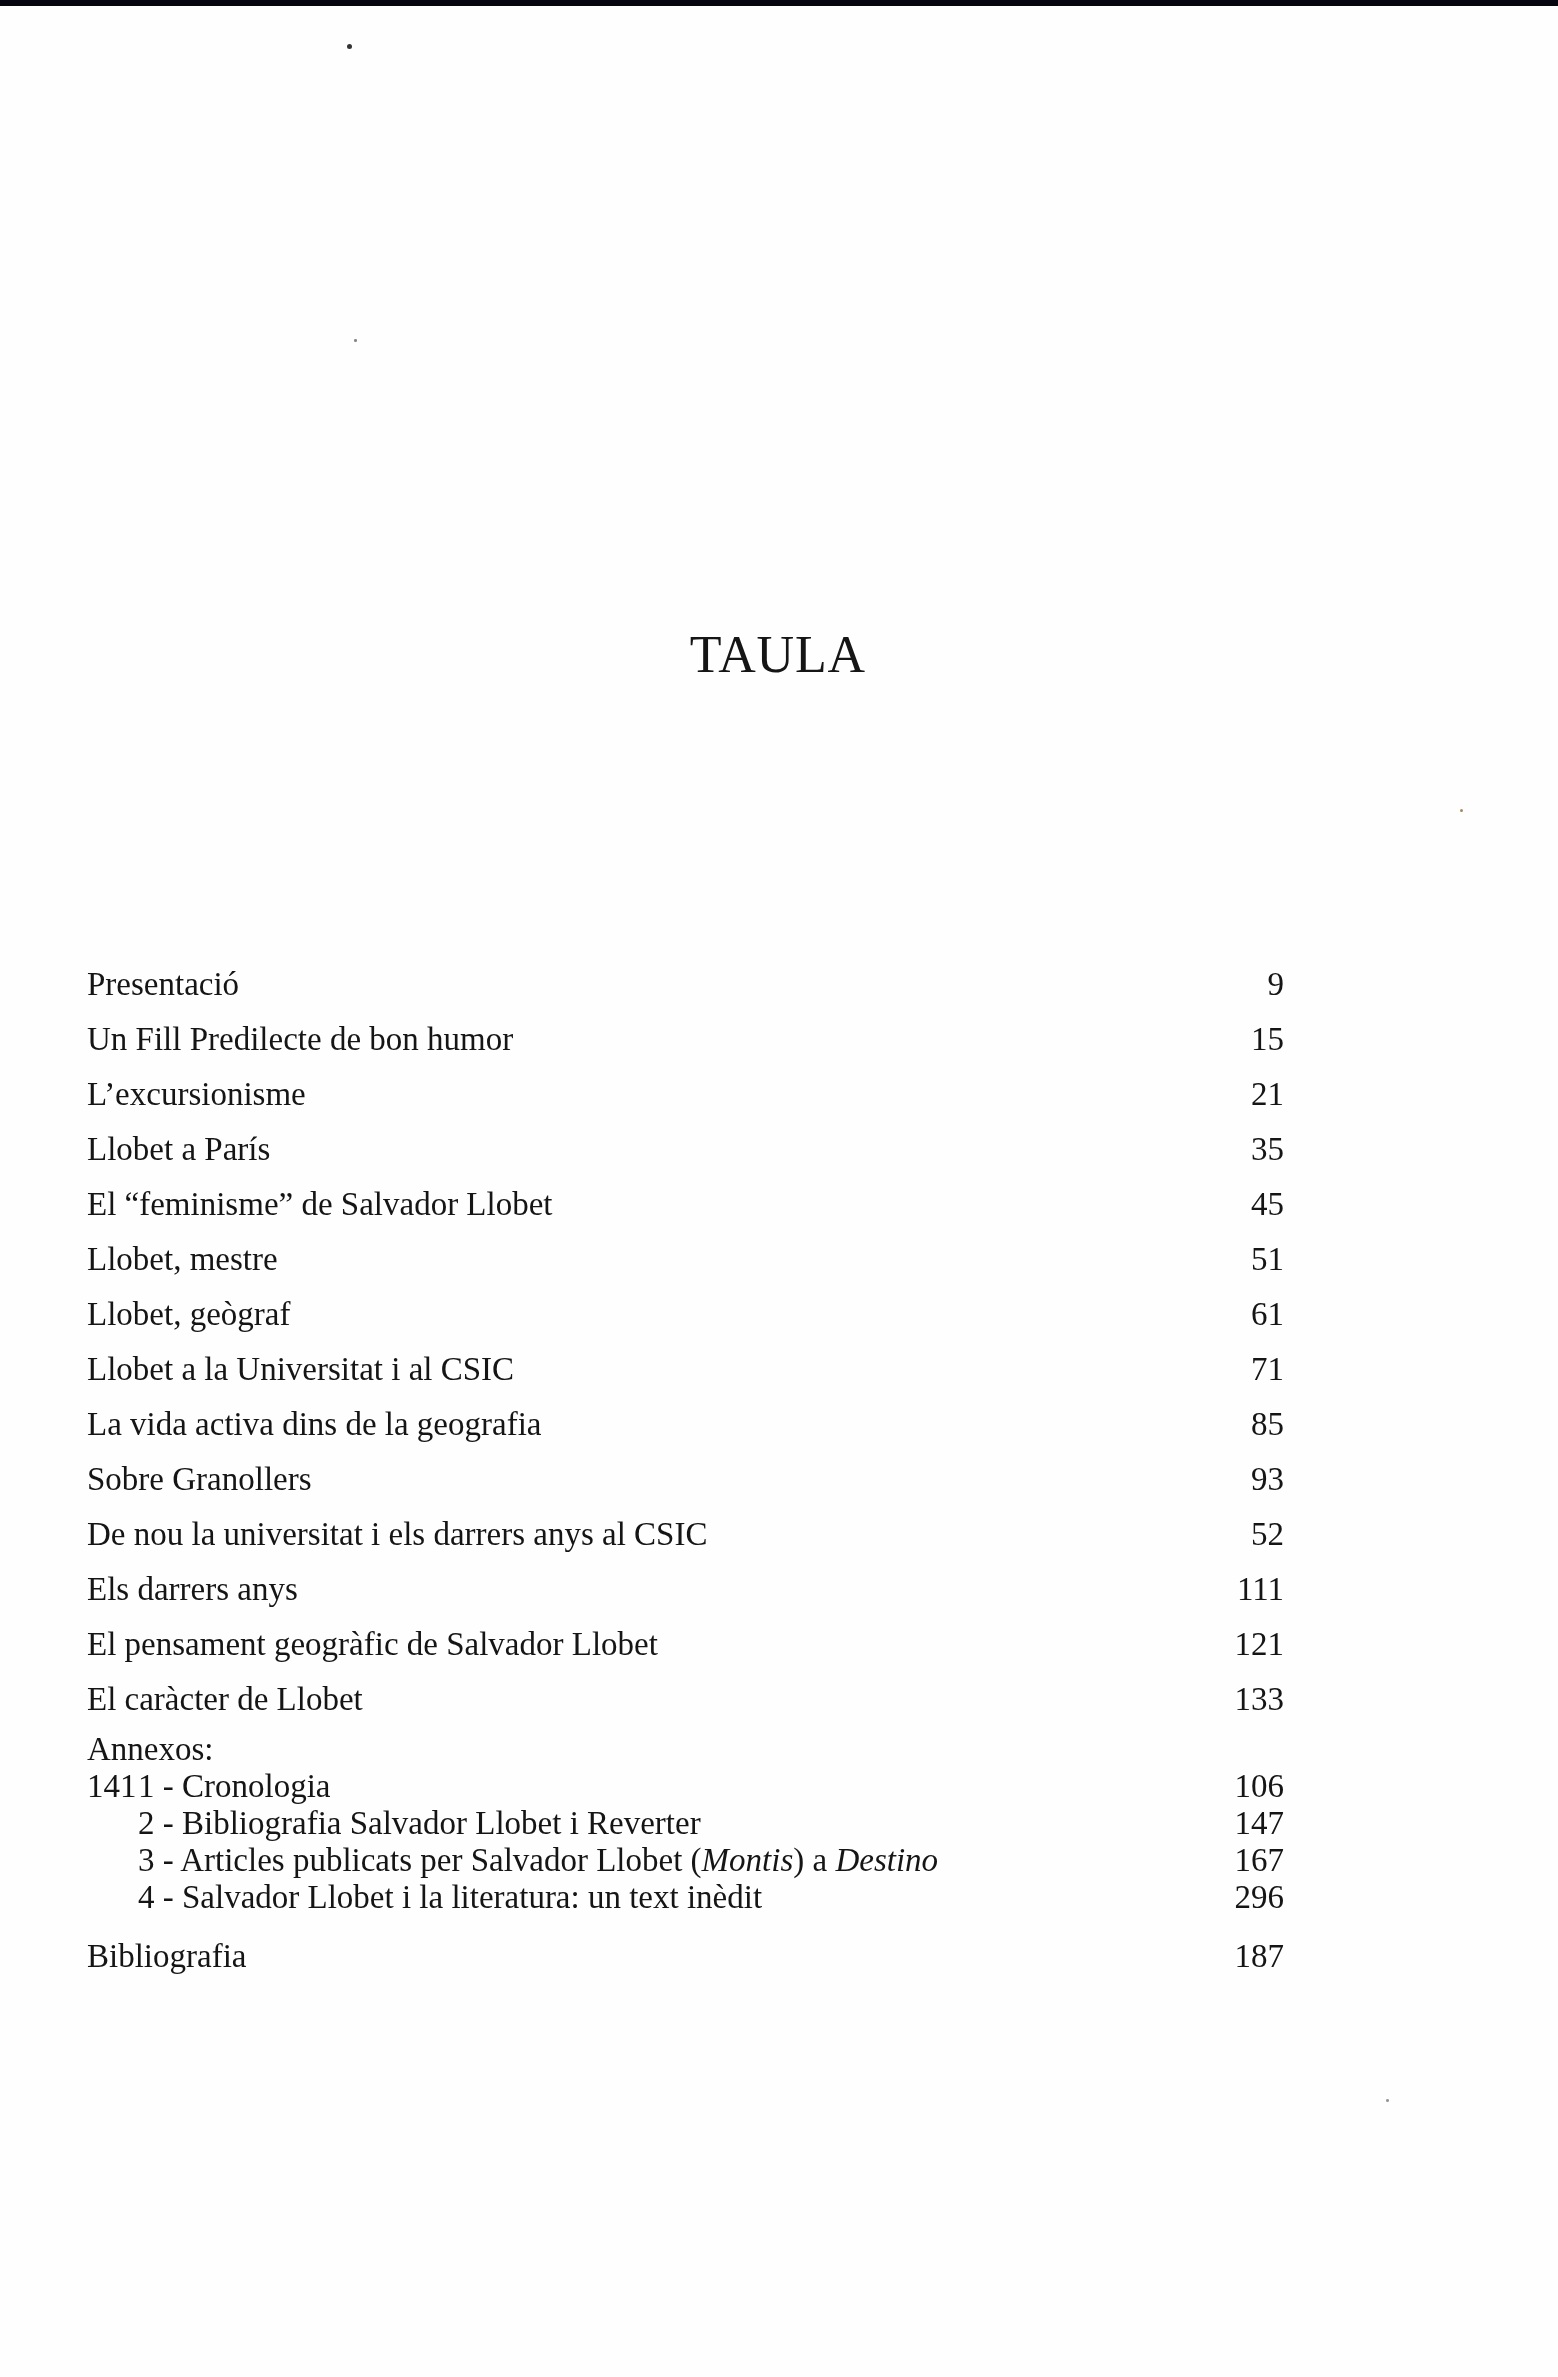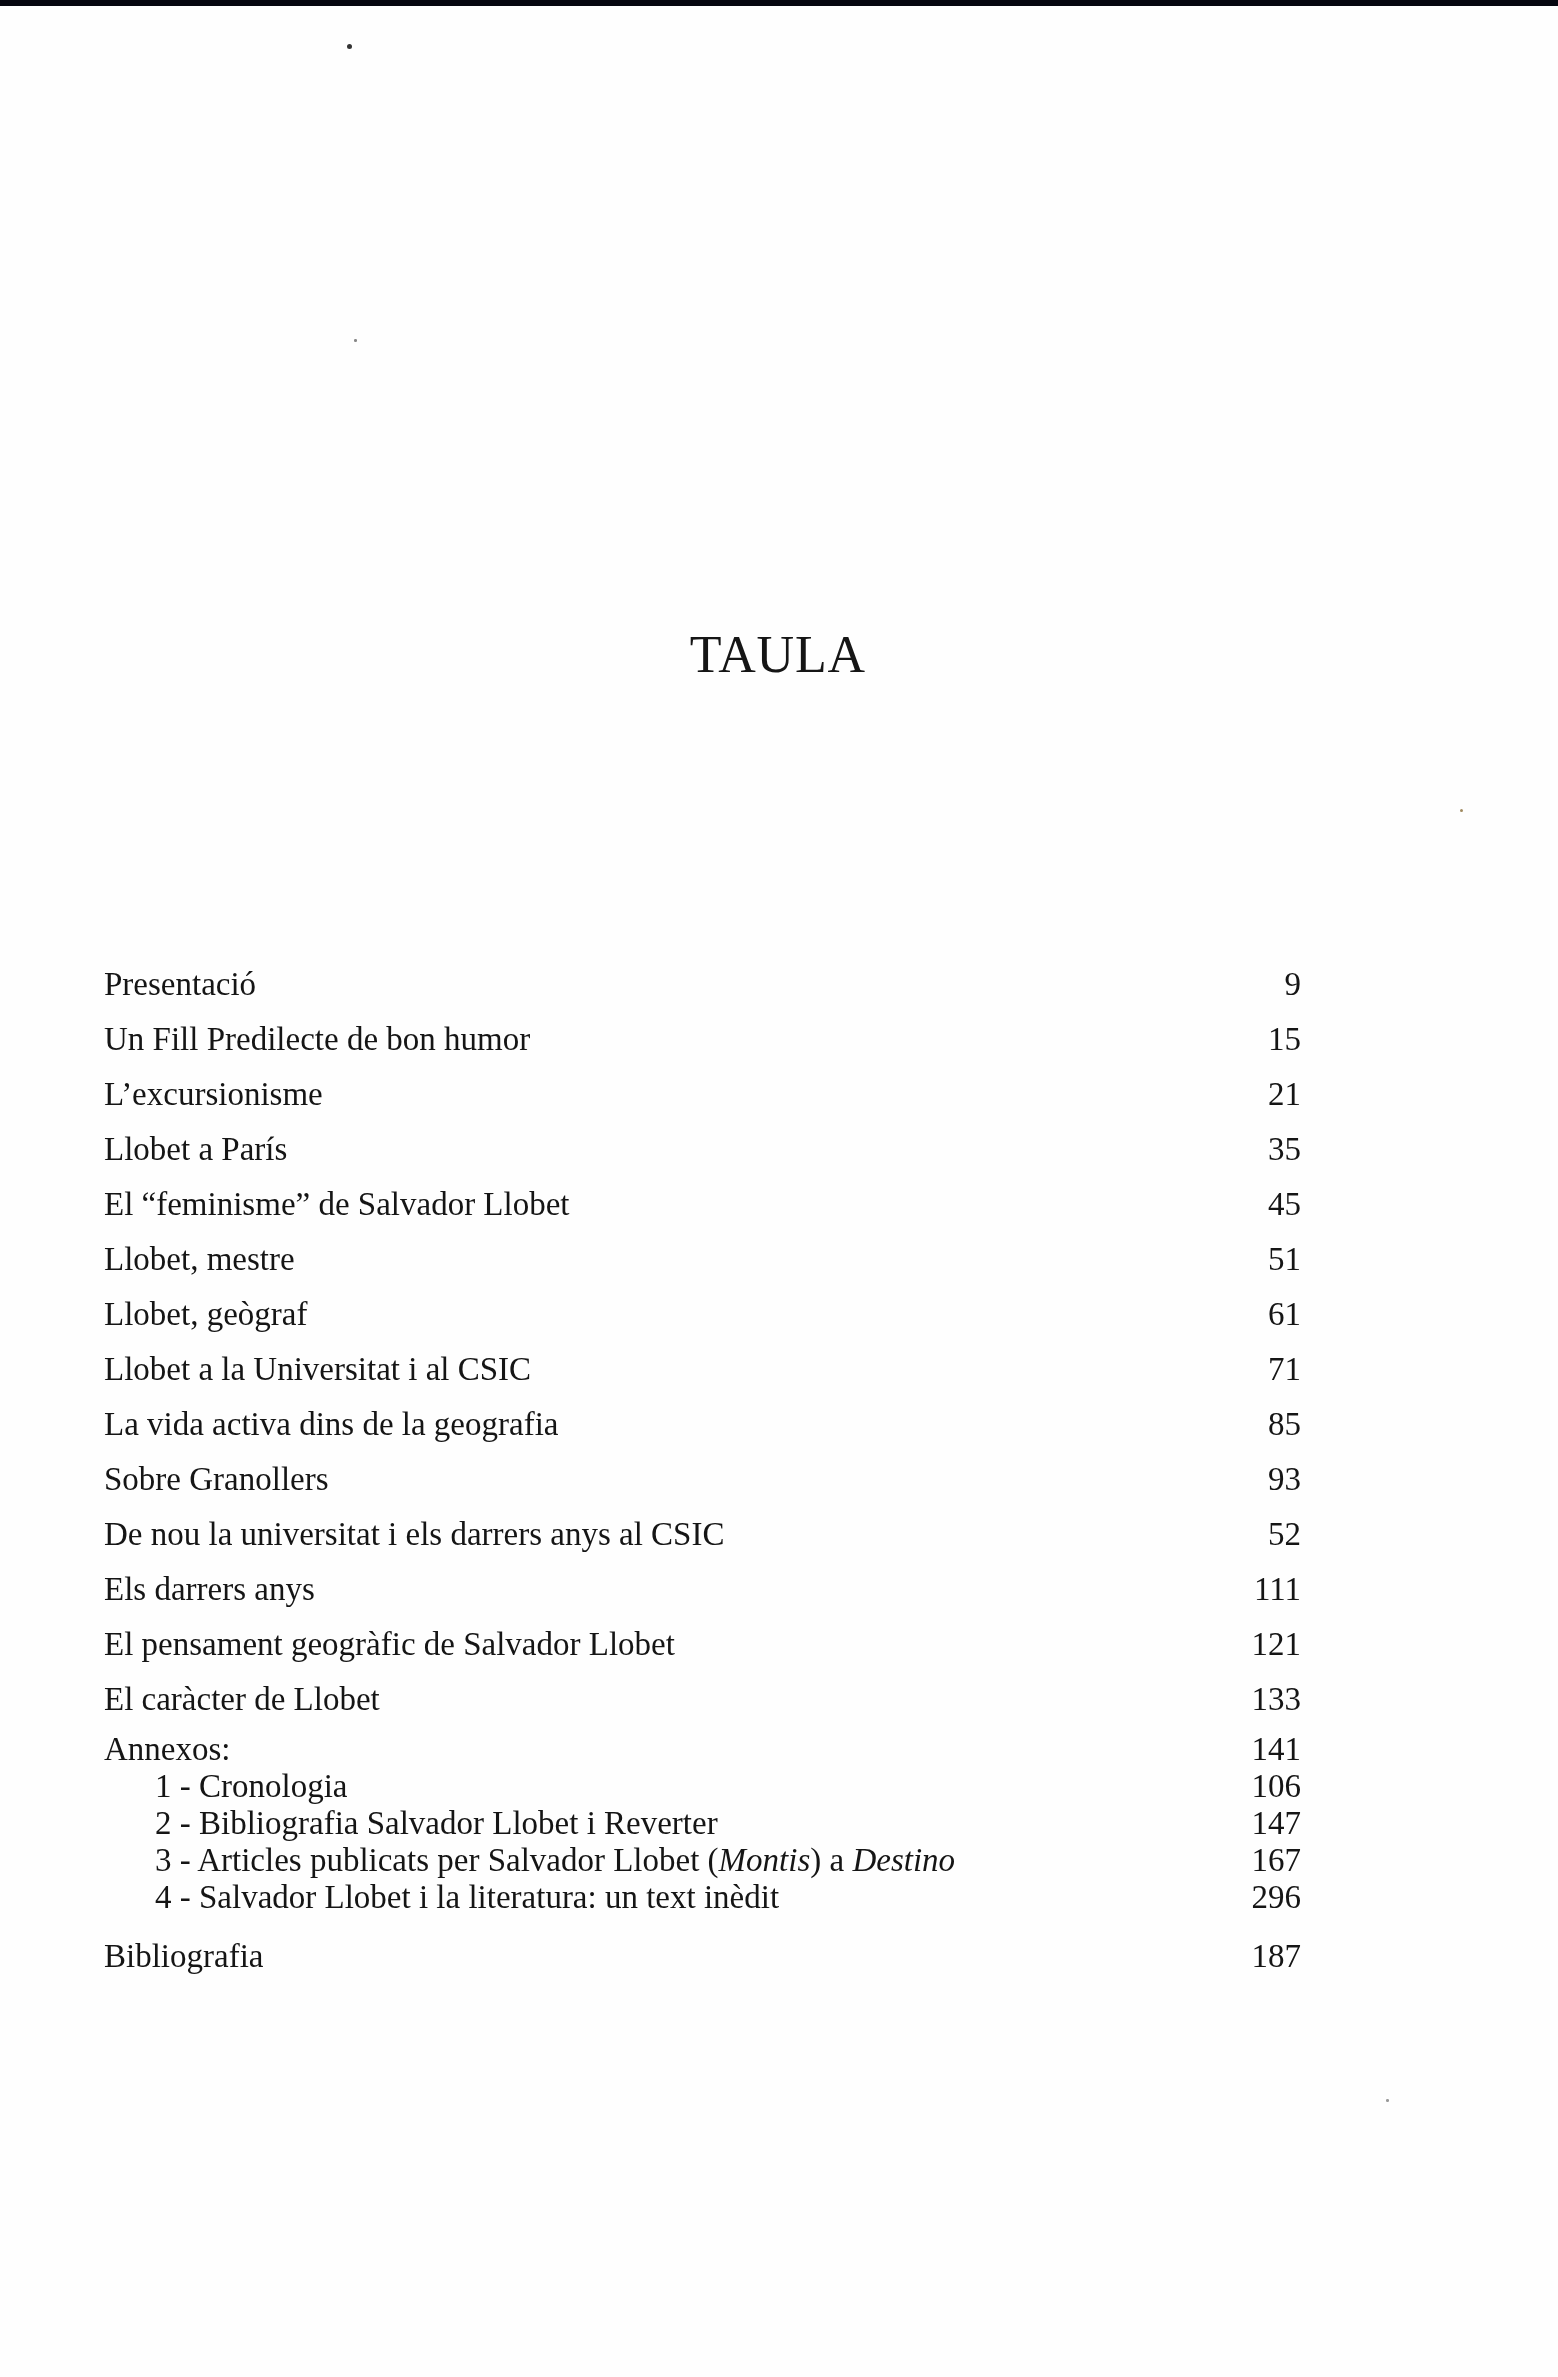--- a/index.html
+++ b/index.html
@@ -9,28 +9,28 @@
       font-family: "Liberation Serif", "DejaVu Serif", serif;
       color: #151515;
     }
     .top-edge { position: absolute; left: 0; top: 0; width: 1559px; height: 5.9px; background: #05060f; }
     .speck { position: absolute; border-radius: 50%; background: #333; }
     .title {
       position: absolute; left: 0; width: 1559px; top: 590px;
       text-align: center; font-size: 52px; letter-spacing: 0.8px; font-weight: normal;
       transform: translateX(-1.7px);
     }
-    .toc { position: absolute; left: 104px; top: 961px; width: 1197px; }
+    .toc { position: absolute; left: 87px; top: 961px; width: 1197px; }
     .row {
       position: relative; height: 55px; font-size: 33px; line-height: 47px;
       display: flex; justify-content: space-between; align-items: baseline;
     }
     .row .page { text-align: right; }
     .row.sub { height: 37px; line-height: 37px; padding-left: 51px; gap: 21px; }
-    .row.annex { height: 37px; line-height: 37px; }
+    .row.annex { height: 37px; line-height: 37px; flex-direction: column; }
     .gap { height: 17px; }
     em { font-style: italic; }
   </style>
 </head>
 <body>
 
 <div class="top-edge"></div>
 <div class="speck" style="left:347px;top:44px;width:5px;height:5px;"></div>
 <div class="speck" style="left:354px;top:339px;width:2.5px;height:2.5px;background:#888;"></div>
 <div class="speck" style="left:1460px;top:809px;width:3.4px;height:3.4px;background:#a08a60;"></div>

